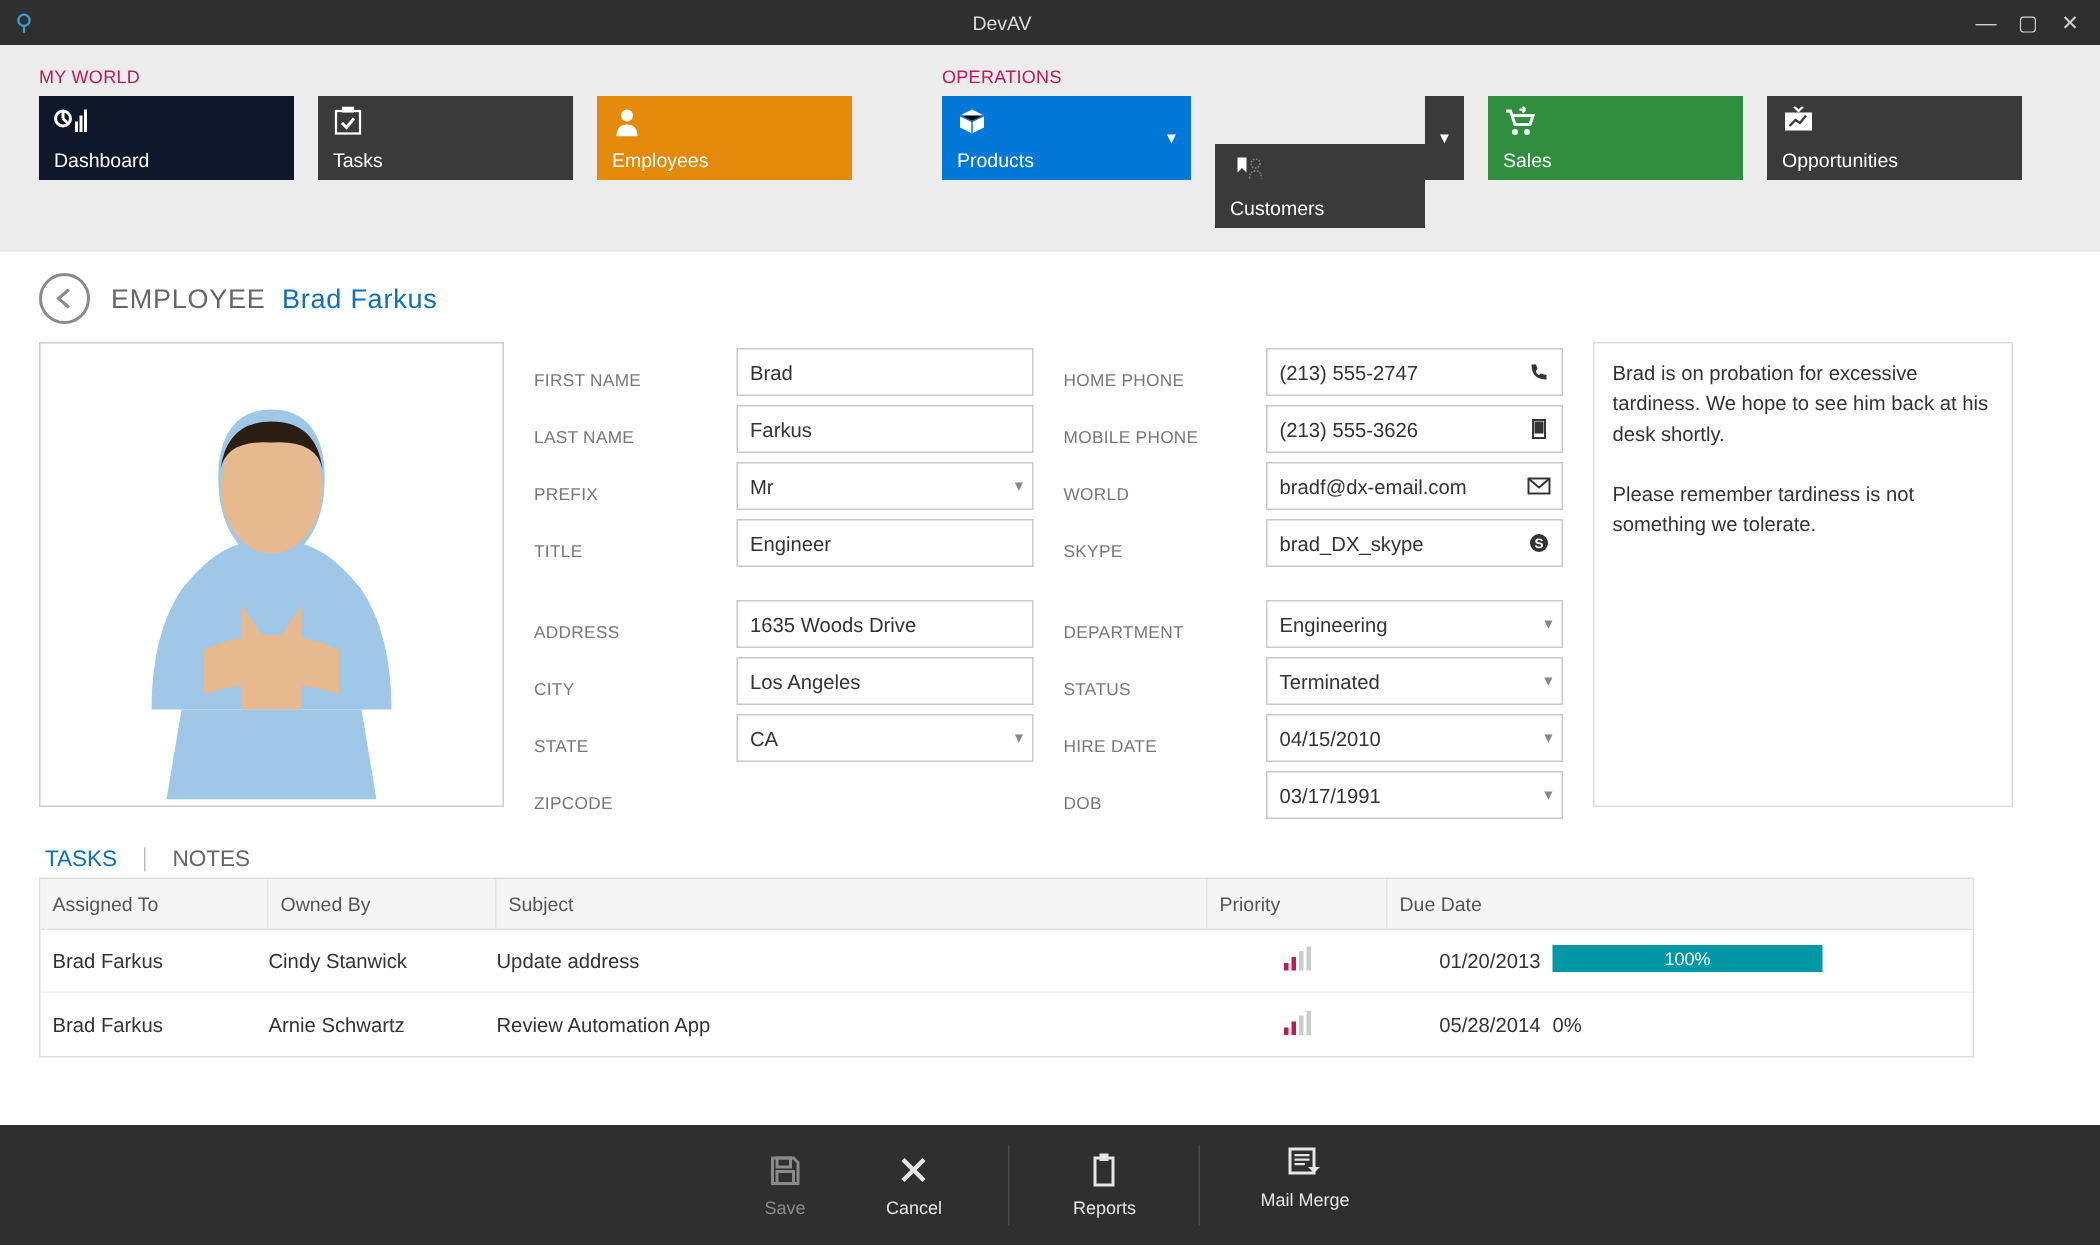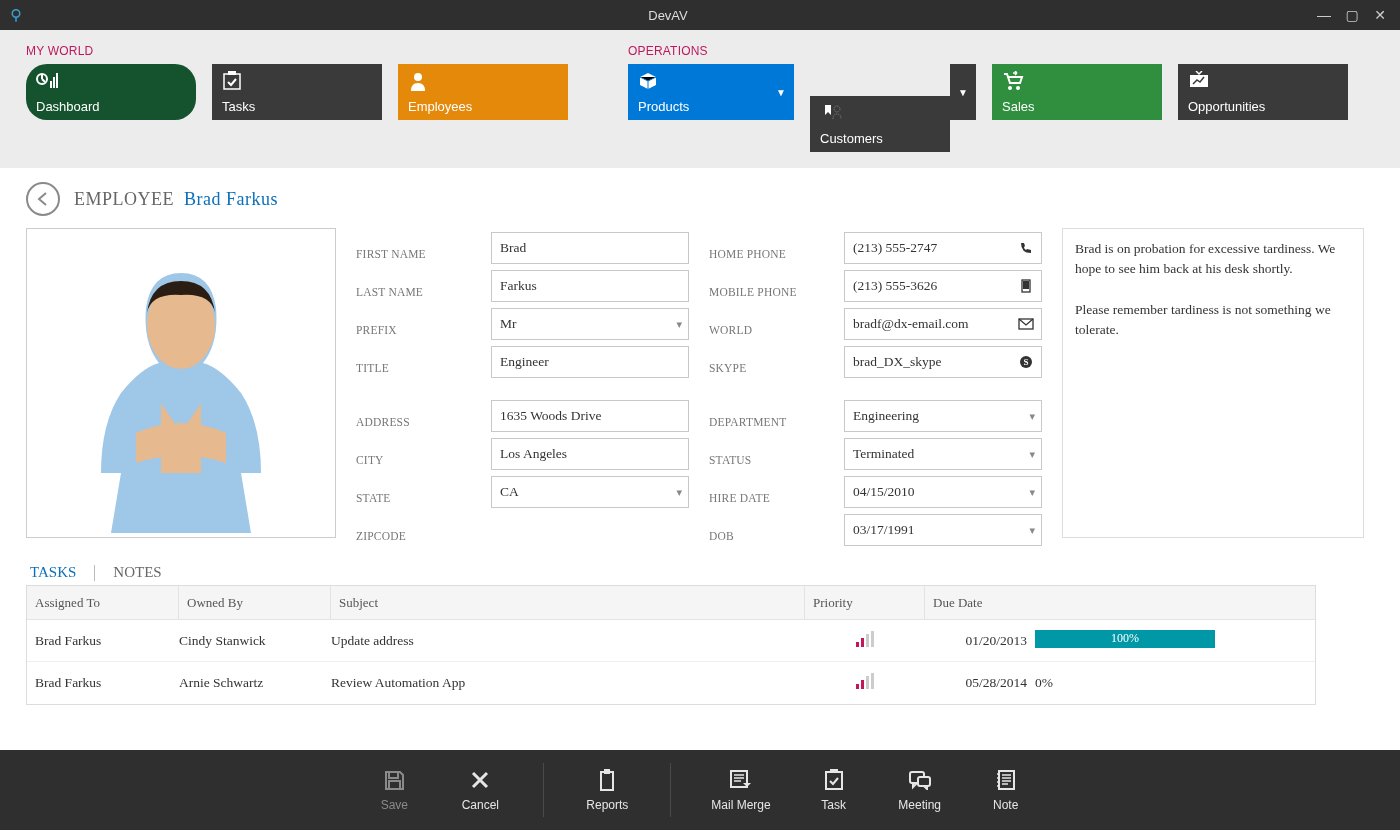--- a/index.html
+++ b/index.html
@@ -12,51 +12,51 @@
 .titlebar .winbtn { width: 28px; text-align: center; color: #ccc; cursor: pointer; font-size: 14px; }
 
 
 .navband { background: #ececec; padding: 14px 26px 16px 26px; }
 .navband .grouplabel { font-size: 12px; color: #be185d; margin-bottom: 6px; letter-spacing: .2px; }
 .navwrap { display: flex; gap: 60px; }
 .navgroup { display: flex; gap: 16px; }
 .tile { width: 170px; height: 56px; color: #fff; padding: 6px 10px; display: flex; flex-direction: column; justify-content: space-between; cursor: pointer; position: relative; }
 .tile .ticon { height: 22px; display:flex; align-items:center; }
 .tile .tlabel { font-size: 13px; }
-.tile-teal { background: #14532d; border-radius: 21px; }
+.tile-teal { background: #0f172a; }
 .tile-dark { background: #3a3a3a; }
 .tile-orange { background: #e4890a; }
 .tile-blue { background: #0078d7; width: 140px; }
 .tile-blue-dd { background:#0078d7; width:26px; height:56px; display:flex; align-items:center; justify-content:center; }
 .tile-dark2 { background:#3a3a3a; width:140px;margin-top:32px; }
 .tile-dark-dd { background:#3a3a3a; width:26px; height:56px; display:flex; align-items:center; justify-content:center; }
 .tile-green { background: #2f8f3e; }
 .splitwrap { display:flex; }
 
 
-.content { padding: 14px 26px 0 26px; font-family: Liberation Serif, serif; }
+.content { padding: 14px 26px 0 26px; }
 .headerrow { display: flex; align-items: center; gap: 14px; margin-bottom: 12px; }
 .backbtn { width: 34px; height: 34px; border: 2px solid #8a8a8a; border-radius: 50%; display: flex; align-items: center; justify-content: center; cursor: pointer; color:#8a8a8a; }
 .pagettl { font-size: 18px; color: #666; letter-spacing: .5px; }
 .pagettl .name { color: #0b6fbb; }
 
 .formwrap { display: flex; gap: 20px; align-items: flex-start; }
 .photo { width: 310px; height: 310px; border: 1px solid #ccc; background: #fff; display:flex; align-items:center; justify-content:center; }
 .photo svg { width: 260px; height: 300px; }
 
 .col { display: flex; flex-direction: column; gap: 6px; }
 .col.labels { width: 115px; padding-top: 10px; }
 .col.fields { width: 198px; padding-top: 4px; }
 .flabel { height: 32px; line-height: 32px; font-size: 11.5px; color: #777; letter-spacing: .2px; }
 .gaprow { height: 10px; }
 .fld { height: 32px; border: 1px solid #c9c9c9; background:#fff; display:flex; align-items:center; padding: 0 8px; font-size: 13.5px; color:#333; position:relative; }
 .fld .dd { position:absolute; right:6px; top:50%; transform:translateY(-50%); color:#888; pointer-events:none; font-size:11px; }
 .fld .ricon { position:absolute; right:6px; top:50%; transform:translateY(-50%); width:18px; height:18px; display:flex; align-items:center; justify-content:center; }
 
-.notebox { width: 302px; height: 310px; border:1px solid #ddd; padding: 10px 12px; font-size: 13.5px; color:#333; line-height:1.5; }
+.notebox { width: 280px; height: 310px; border:1px solid #ddd; padding: 10px 12px; font-size: 13.5px; color:#333; line-height:1.5; }
 
 
 .tabs { display:flex; gap: 18px; margin: 12px 0 4px 0; align-items:center; padding-left: 4px; }
 .tab { font-size: 15px; color:#666; cursor:pointer; }
 .tab.active { color:#0b6fbb; }
 .tabdiv { width:1px; height:16px; background:#bbb; }
 
 
 .tbl { width: 1290px; border:1px solid #ddd; }
 .tbl .hdr { display:flex; background:#f5f5f5; height:34px; align-items:center; border-bottom:1px solid #e3e3e3; font-size:13px; color:#555; }
@@ -78,21 +78,21 @@
 .pbar { display:inline-block; width:180px; height:18px; background:#fff; position:relative; }
 .pbar .fill { position:absolute; left:0; top:0; bottom:0; background:#0097a7; }
 .pbar .txt { position:absolute; inset:0; display:flex; align-items:center; justify-content:center; font-size:12px; color:#fff; }
 
 .bars { display:inline-flex; align-items:flex-end; gap:2px; height:16px; }
 .bars span { width:3px; background:#ccc; }
 
 
 .bottombar { position:absolute; left:0; right:0; bottom:0; height:80px; background:#2f2f2f; display:flex; align-items:center; justify-content:center; gap:0; }
 .bgroup { display:flex; gap:40px; padding: 0 40px; border-right:1px solid #4a4a4a; height:54px; align-items:center; }
-.bgroup:last-child { border-right:none; }
+.bgroup:last-child { border-right:none;flex-direction:column; }
 .bbtn { color:#e6e6e6; display:flex; flex-direction:column; align-items:center; gap:6px; cursor:pointer; font-size:12px; min-width:46px; }
 .bbtn.disabled { color:#8a8a8a; }
 .bbtn .bi { height:24px; display:flex; align-items:center; justify-content:center; }
 </style>
 </head>
 <body>
 
 <div class="titlebar">
   <div class="logo">
     <svg viewBox="0 0 24 24" width="18" height="18">

